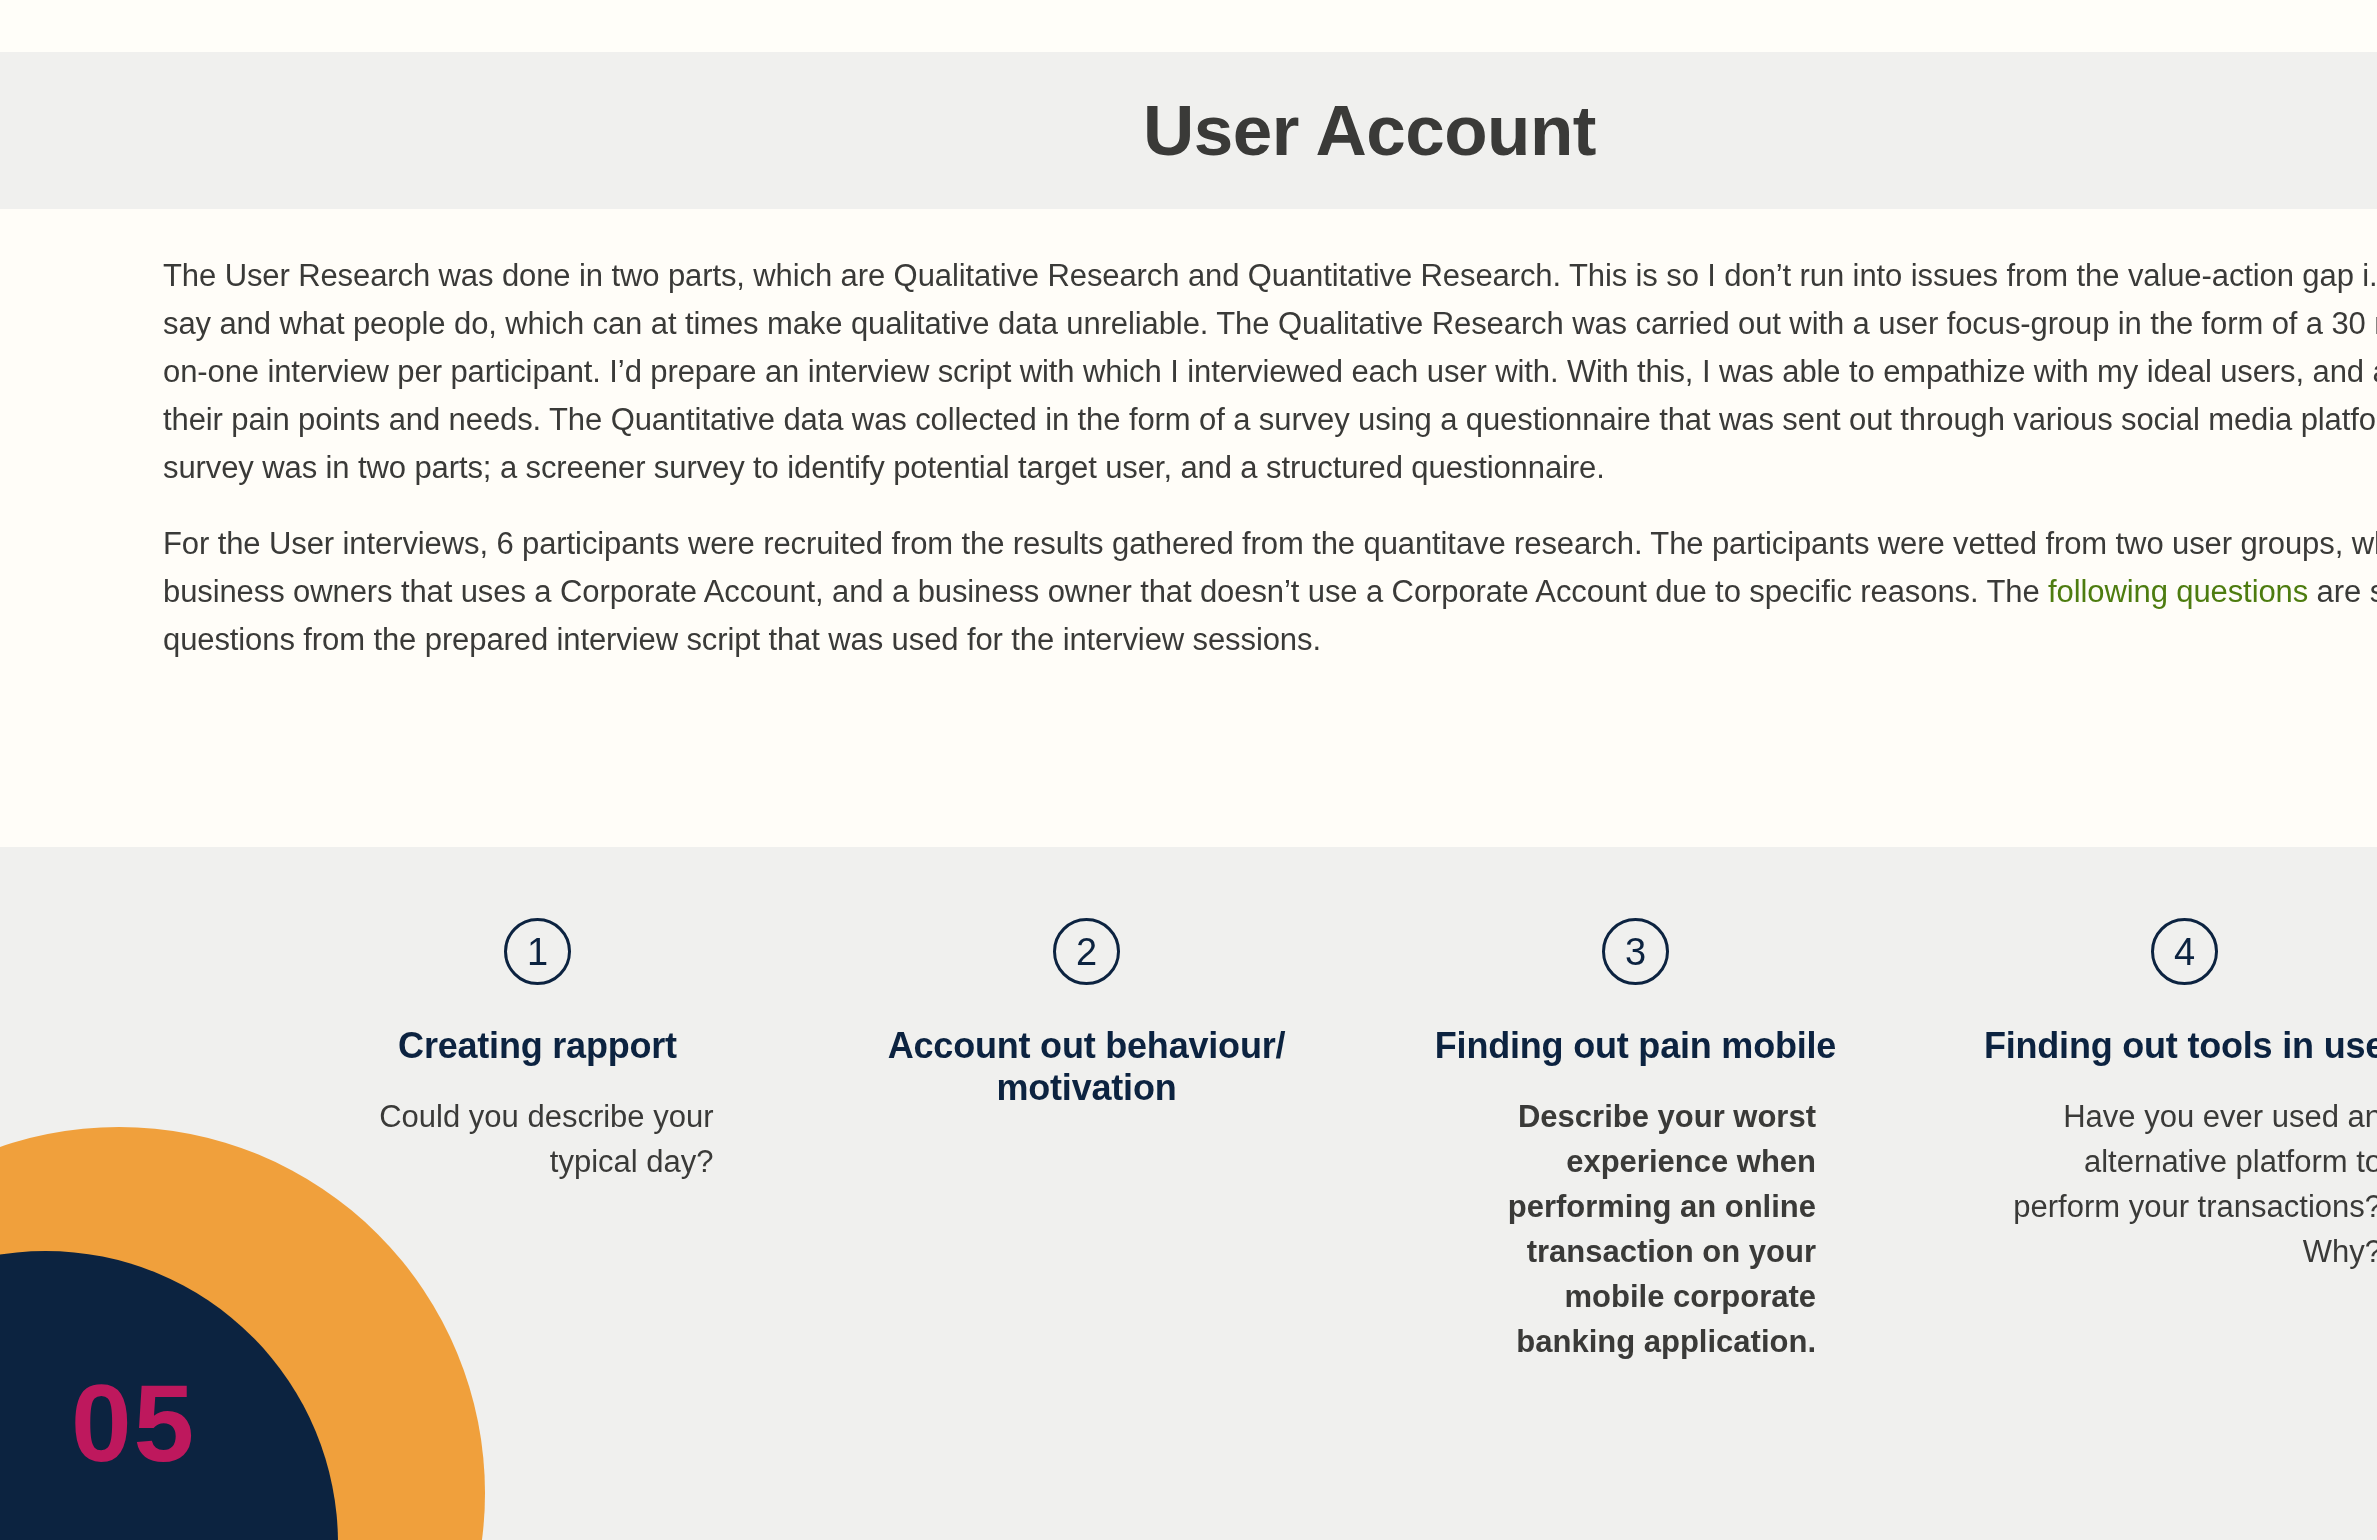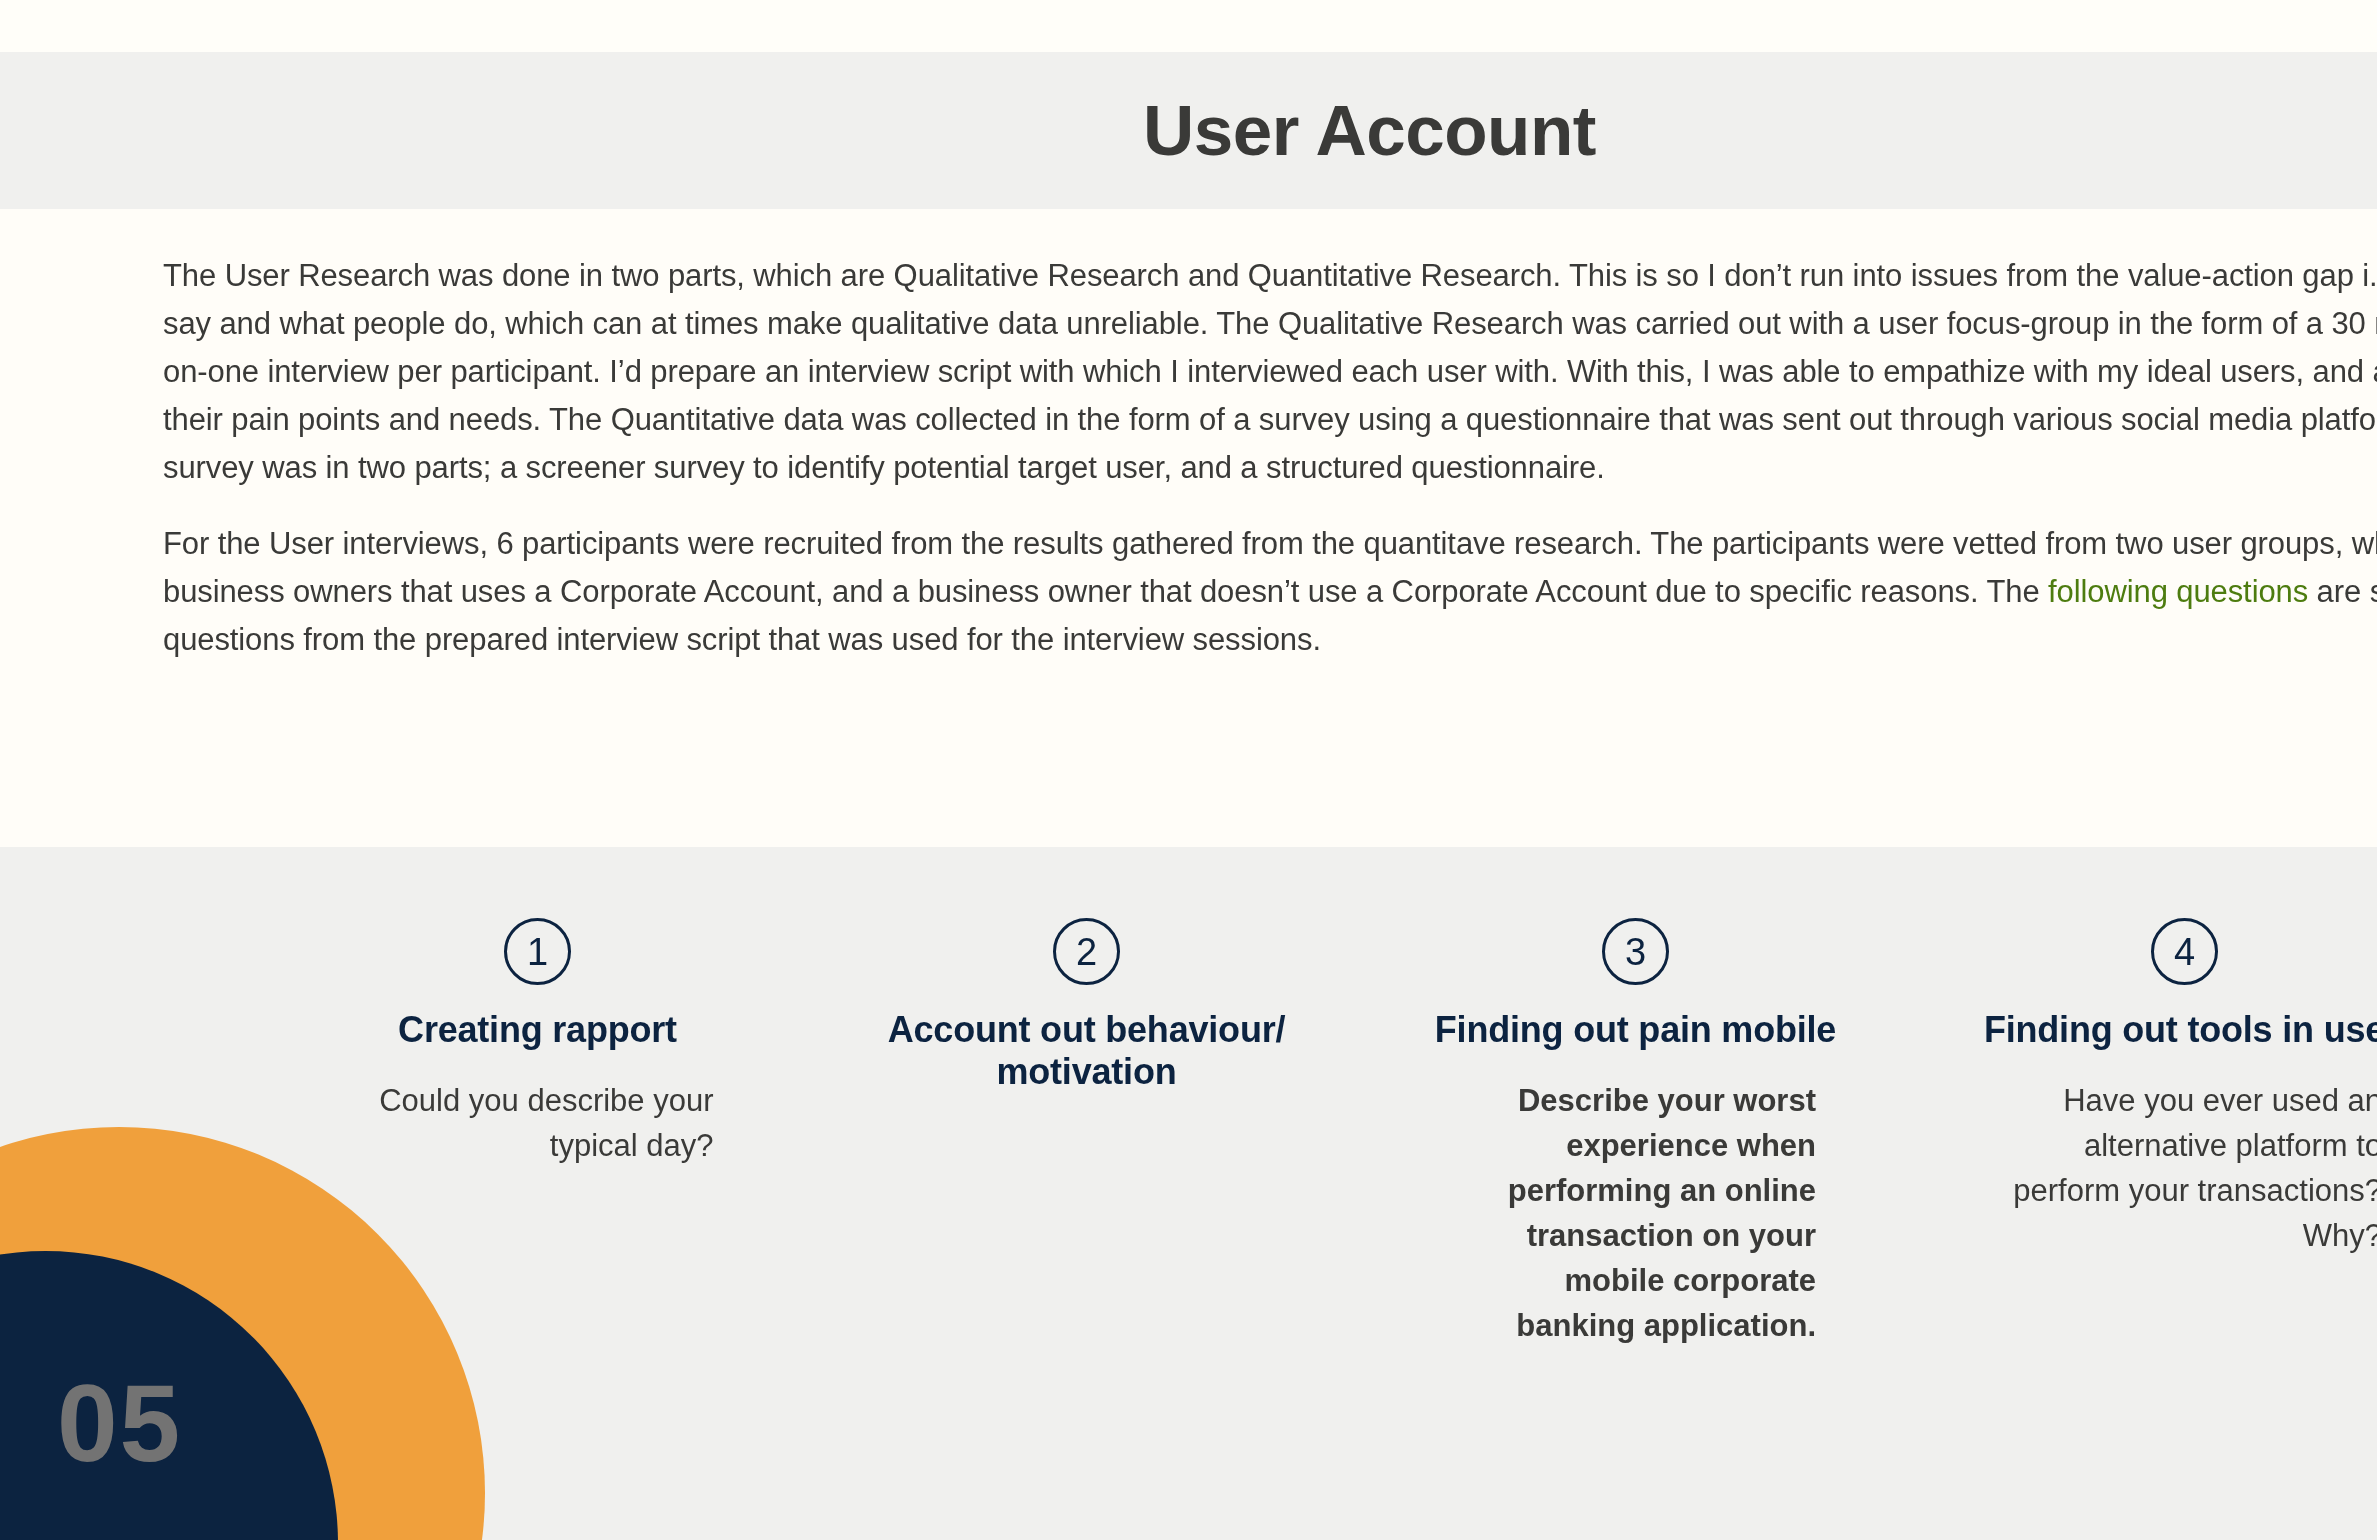--- a/index.html
+++ b/index.html
@@ -140,25 +140,25 @@
     left: -247px;
     top: 1251px;
     width: 585px;
     height: 585px;
     border-radius: 50%;
     background: #0C2340;
     z-index: 5;
   }
   .deco-number {
     position: absolute;
-    left: 57px;
+    left: 71px;
     top: 1369px;
     font-size: 109px;
     font-weight: bold;
-    color: #737373;
+    color: #be185d;
     z-index: 6;
     line-height: 1;
     letter-spacing: 1.9px;
     font-family: "Liberation Sans", sans-serif;
   }
 
   .cards {
     position: absolute;
     left: 295px;
     top: 918px;
@@ -186,21 +186,21 @@
     display: flex;
     align-items: center;
     justify-content: center;
     font-size: 38px;
     color: #0C2340;
     line-height: 1;
     box-sizing: border-box;
     font-family: "Liberation Sans", sans-serif;
   }
   .card-title {
-    margin-top: 24px;
+    margin-top: 40px;
     font-size: 36px;
     font-weight: bold;
     color: #0C2340;
     line-height: 1.18;
     letter-spacing: -0.2px;
     font-family: "Liberation Sans", sans-serif;
   }
   .card-body {
     margin-top: 27.6px;
     font-size: 31px;

